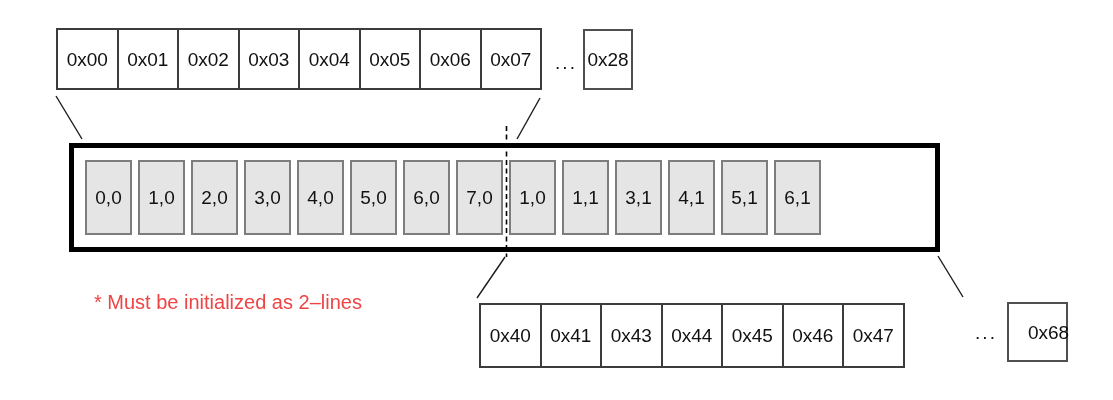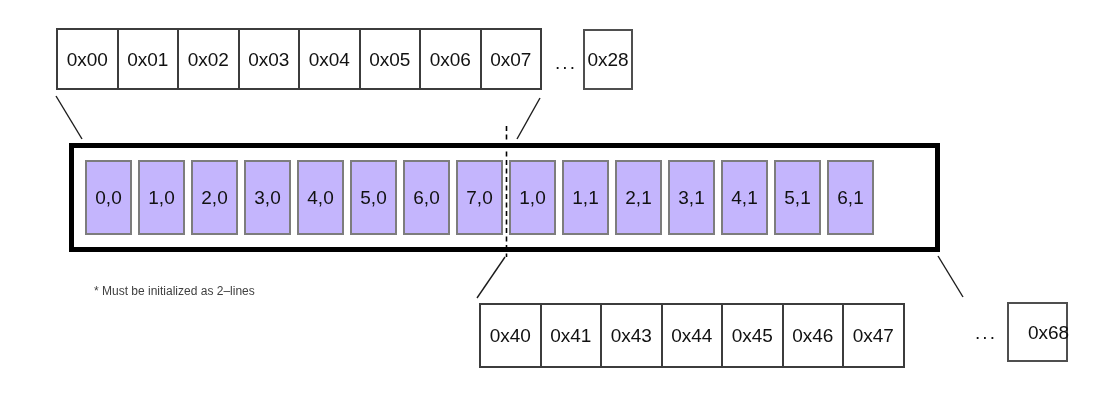--- a/index.html
+++ b/index.html
@@ -51,32 +51,32 @@
     border: 5px solid #000;
     background: #fff;
     display: flex; align-items: center;
     padding-left: 11px;
     gap: 6px;
   }
   .texel-cell {
     flex: 0 0 47px;
     width: 47px; height: 75px;
     border: 2px solid #7d7d7d;
-    background: #c4b5fd;
+    background: #e5e5e5;
     display: flex; align-items: center; justify-content: center;
     font-size: 19px; line-height: 1;
     white-space: nowrap;
   }
 
   
   .footnote {
     position: absolute;
-    left: 94px; top: 281px;
-    font-size: 12px; line-height: 20px;
-    color: #404040;
+    left: 94px; top: 292px;
+    font-size: 20px; line-height: 20px;
+    color: #ef4444;
     white-space: nowrap;
   }
 
   
   .overlay {
     position: absolute; left: 0; top: 0;
     width: 1113px; height: 400px;
     pointer-events: none;
   }
 </style>
@@ -102,21 +102,20 @@
     <div class="texel-cell">0,0</div>
     <div class="texel-cell">1,0</div>
     <div class="texel-cell">2,0</div>
     <div class="texel-cell">3,0</div>
     <div class="texel-cell">4,0</div>
     <div class="texel-cell">5,0</div>
     <div class="texel-cell">6,0</div>
     <div class="texel-cell">7,0</div>
     <div class="texel-cell">1,0</div>
     <div class="texel-cell">1,1</div>
-    <div class="texel-cell">2,1</div>
     <div class="texel-cell">3,1</div>
     <div class="texel-cell">4,1</div>
     <div class="texel-cell">5,1</div>
     <div class="texel-cell">6,1</div>
   </div>
 
   <div class="footnote">* Must be initialized as 2–lines</div>
 
   <div class="mem-row bottom" style="left:479px; top:303px;">
     <div class="mem-cell">0x40</div>

